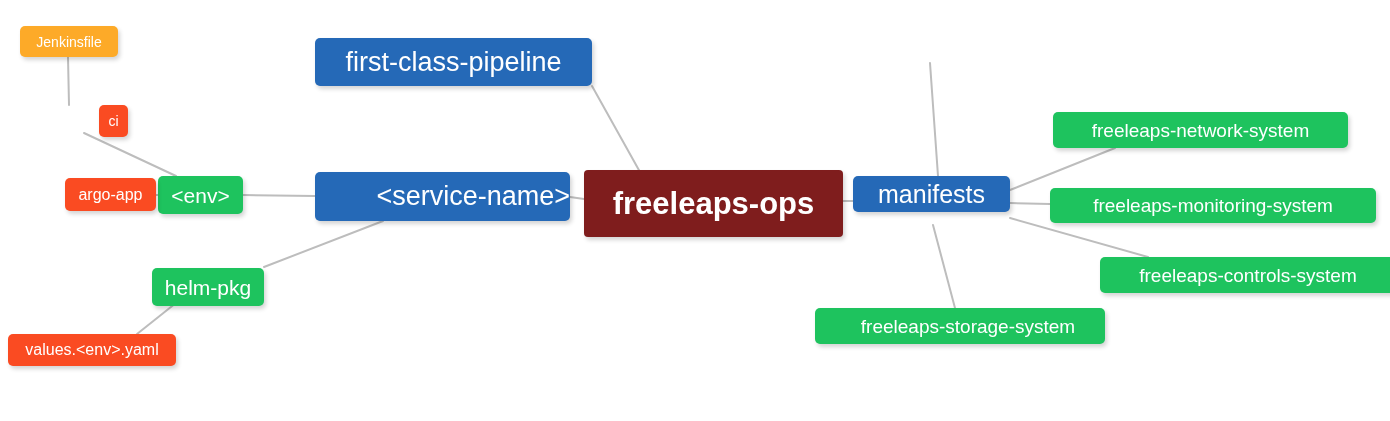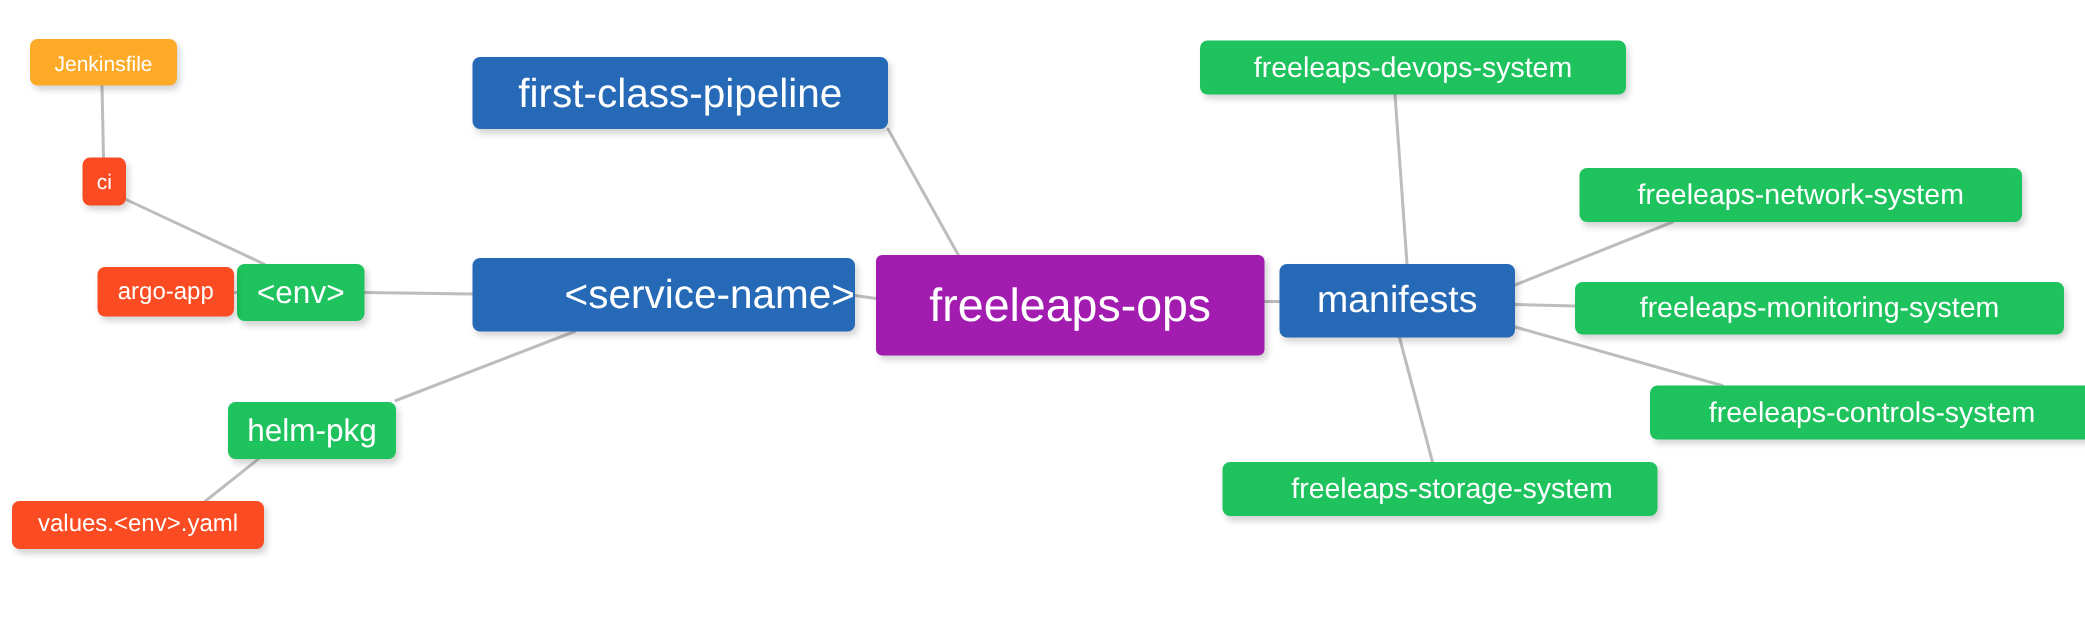--- a/index.html
+++ b/index.html
@@ -36,23 +36,24 @@
     align-items: center;
     justify-content: center;
     border-radius: 5px;
     color: #ffffff;
     white-space: nowrap;
     box-shadow: 2px 3px 4px rgba(0,0,0,0.17);
     user-select: none;
     line-height: 1;
   }
   .node-root {
-    background: #a21caf;
+    background: #7f1d1d;
     font-size: 31px;
     border-radius: 4px;
+    font-weight: bold;
   }
   .node-l1-blue {
     background: #2569b7;
     font-size: 27px;
   }
   .node-l1-blue-sm {
     background: #2569b7;
     font-size: 25px;
   }
   .node-green {
@@ -67,20 +68,21 @@
     background: #fdaa28;
     font-size: 14px;
   }
   .node-red {
     background: #fa4b22;
     font-size: 16px;
   }
   .node-red-sm {
     background: #fa4b22;
     font-size: 14px;
+    margin-left: 44px;
   }
 </style>
 </head>
 <body>
 
 <div id="mindmap-canvas">
 
   <svg id="edge-layer" viewBox="0 0 1390 421" width="1390" height="421">
 
     <path class="edge" d="M 640 172 L 592 86"></path>
@@ -117,21 +119,21 @@
   </div>
 
   <div class="node node-l1-blue" style="left:315px; top:38px; width:277px; height:48px;text-align:right;">
     <span>first-class-pipeline</span>
   </div>
 
   <div class="node node-l1-blue" style="left:315px; top:172px; width:255px; height:49px;justify-content:flex-end;">
     <span>&lt;service-name&gt;</span>
   </div>
 
-  <div class="node node-l1-blue-sm" style="left:853px; top:176px; width:157px; height:49px;">
+  <div class="node node-l1-blue-sm" style="left:853px; top:176px; width:157px; height:36px;">
     <span>manifests</span>
   </div>
 
   <div class="node node-green-md" style="left:158px; top:176px; width:85px; height:38px;">
     <span>&lt;env&gt;</span>
   </div>
 
   <div class="node node-green-md" style="left:152px; top:268px; width:112px; height:38px;align-items:center;">
     <span>helm-pkg</span>
   </div>
@@ -145,23 +147,20 @@
   </div>
 
   <div class="node node-red" style="left:32px; top:178px; width:91px; height:33px;margin-left:33px;">
     <span>argo-app</span>
   </div>
 
   <div class="node node-red" style="left:8px; top:334px; width:168px; height:32px;">
     <span>values.&lt;env&gt;.yaml</span>
   </div>
 
-  <div class="node node-green" style="left:800px; top:27px; width:284px; height:36px;">
-    <span>freeleaps-devops-system</span>
-  </div>
 
   <div class="node node-green" style="left:1053px; top:112px; width:295px; height:36px;">
     <span>freeleaps-network-system</span>
   </div>
 
   <div class="node node-green" style="left:1050px; top:188px; width:326px; height:35px;">
     <span>freeleaps-monitoring-system</span>
   </div>
 
   <div class="node node-green" style="left:1100px; top:257px; width:296px; height:36px;">

